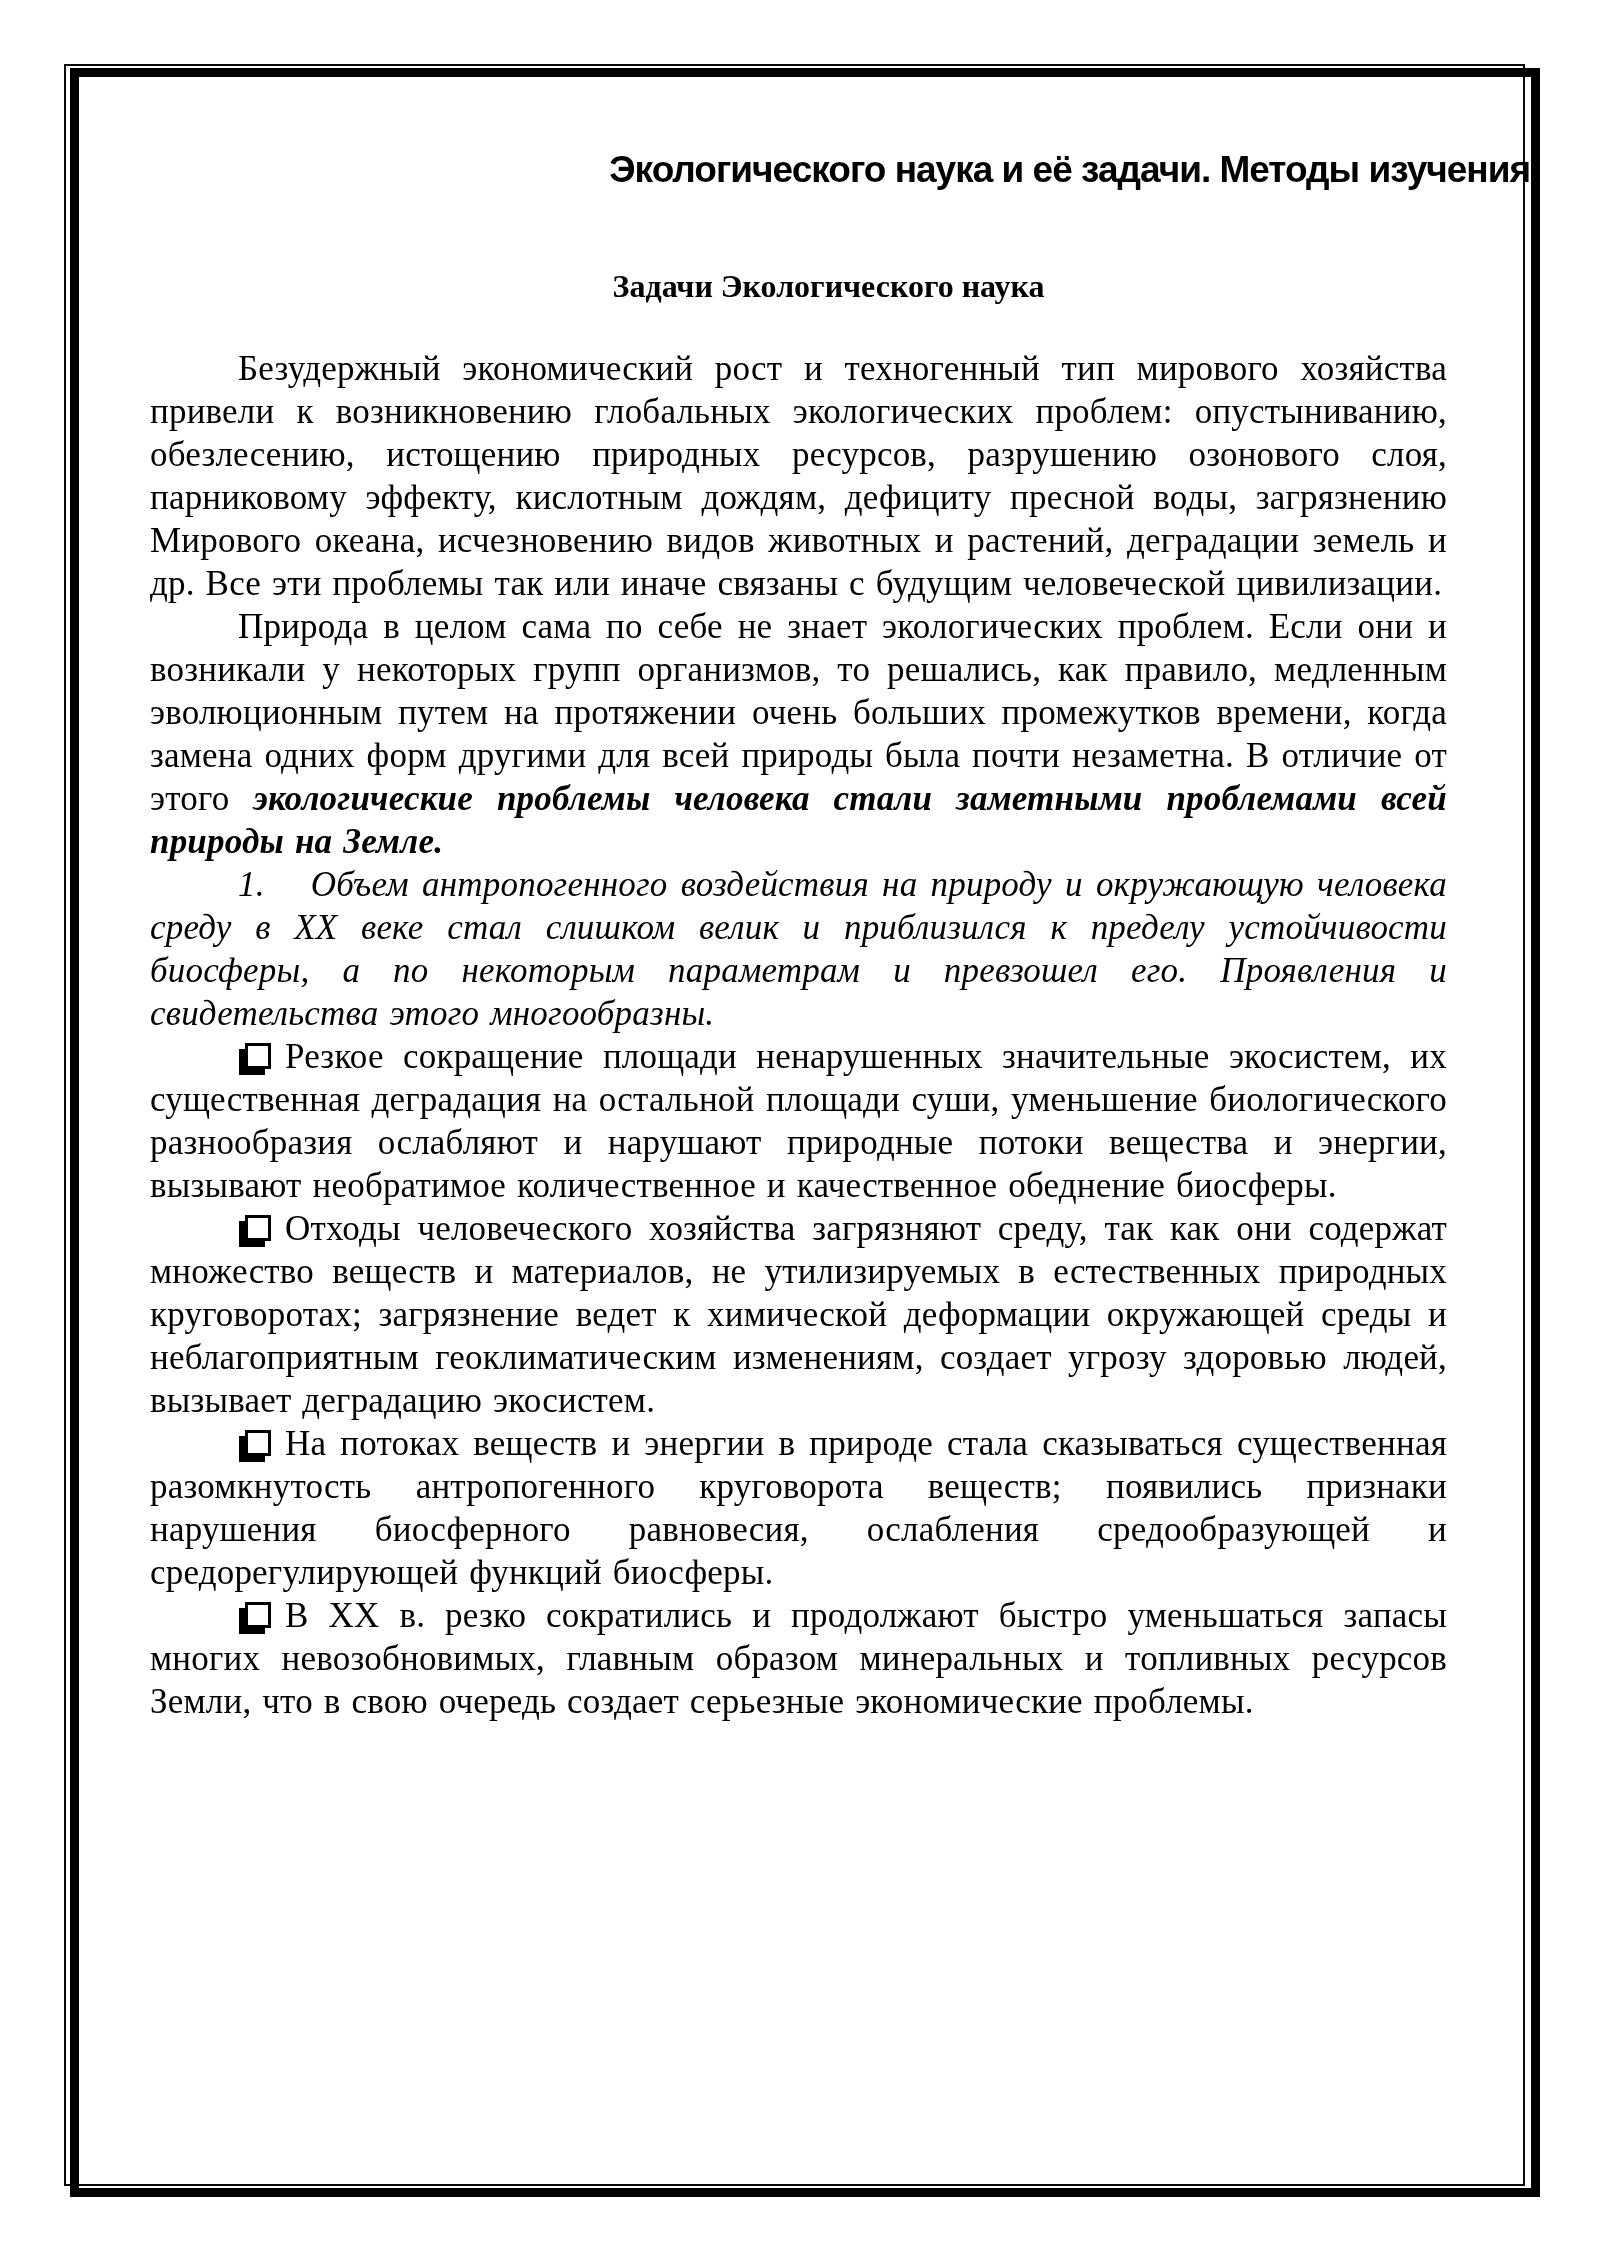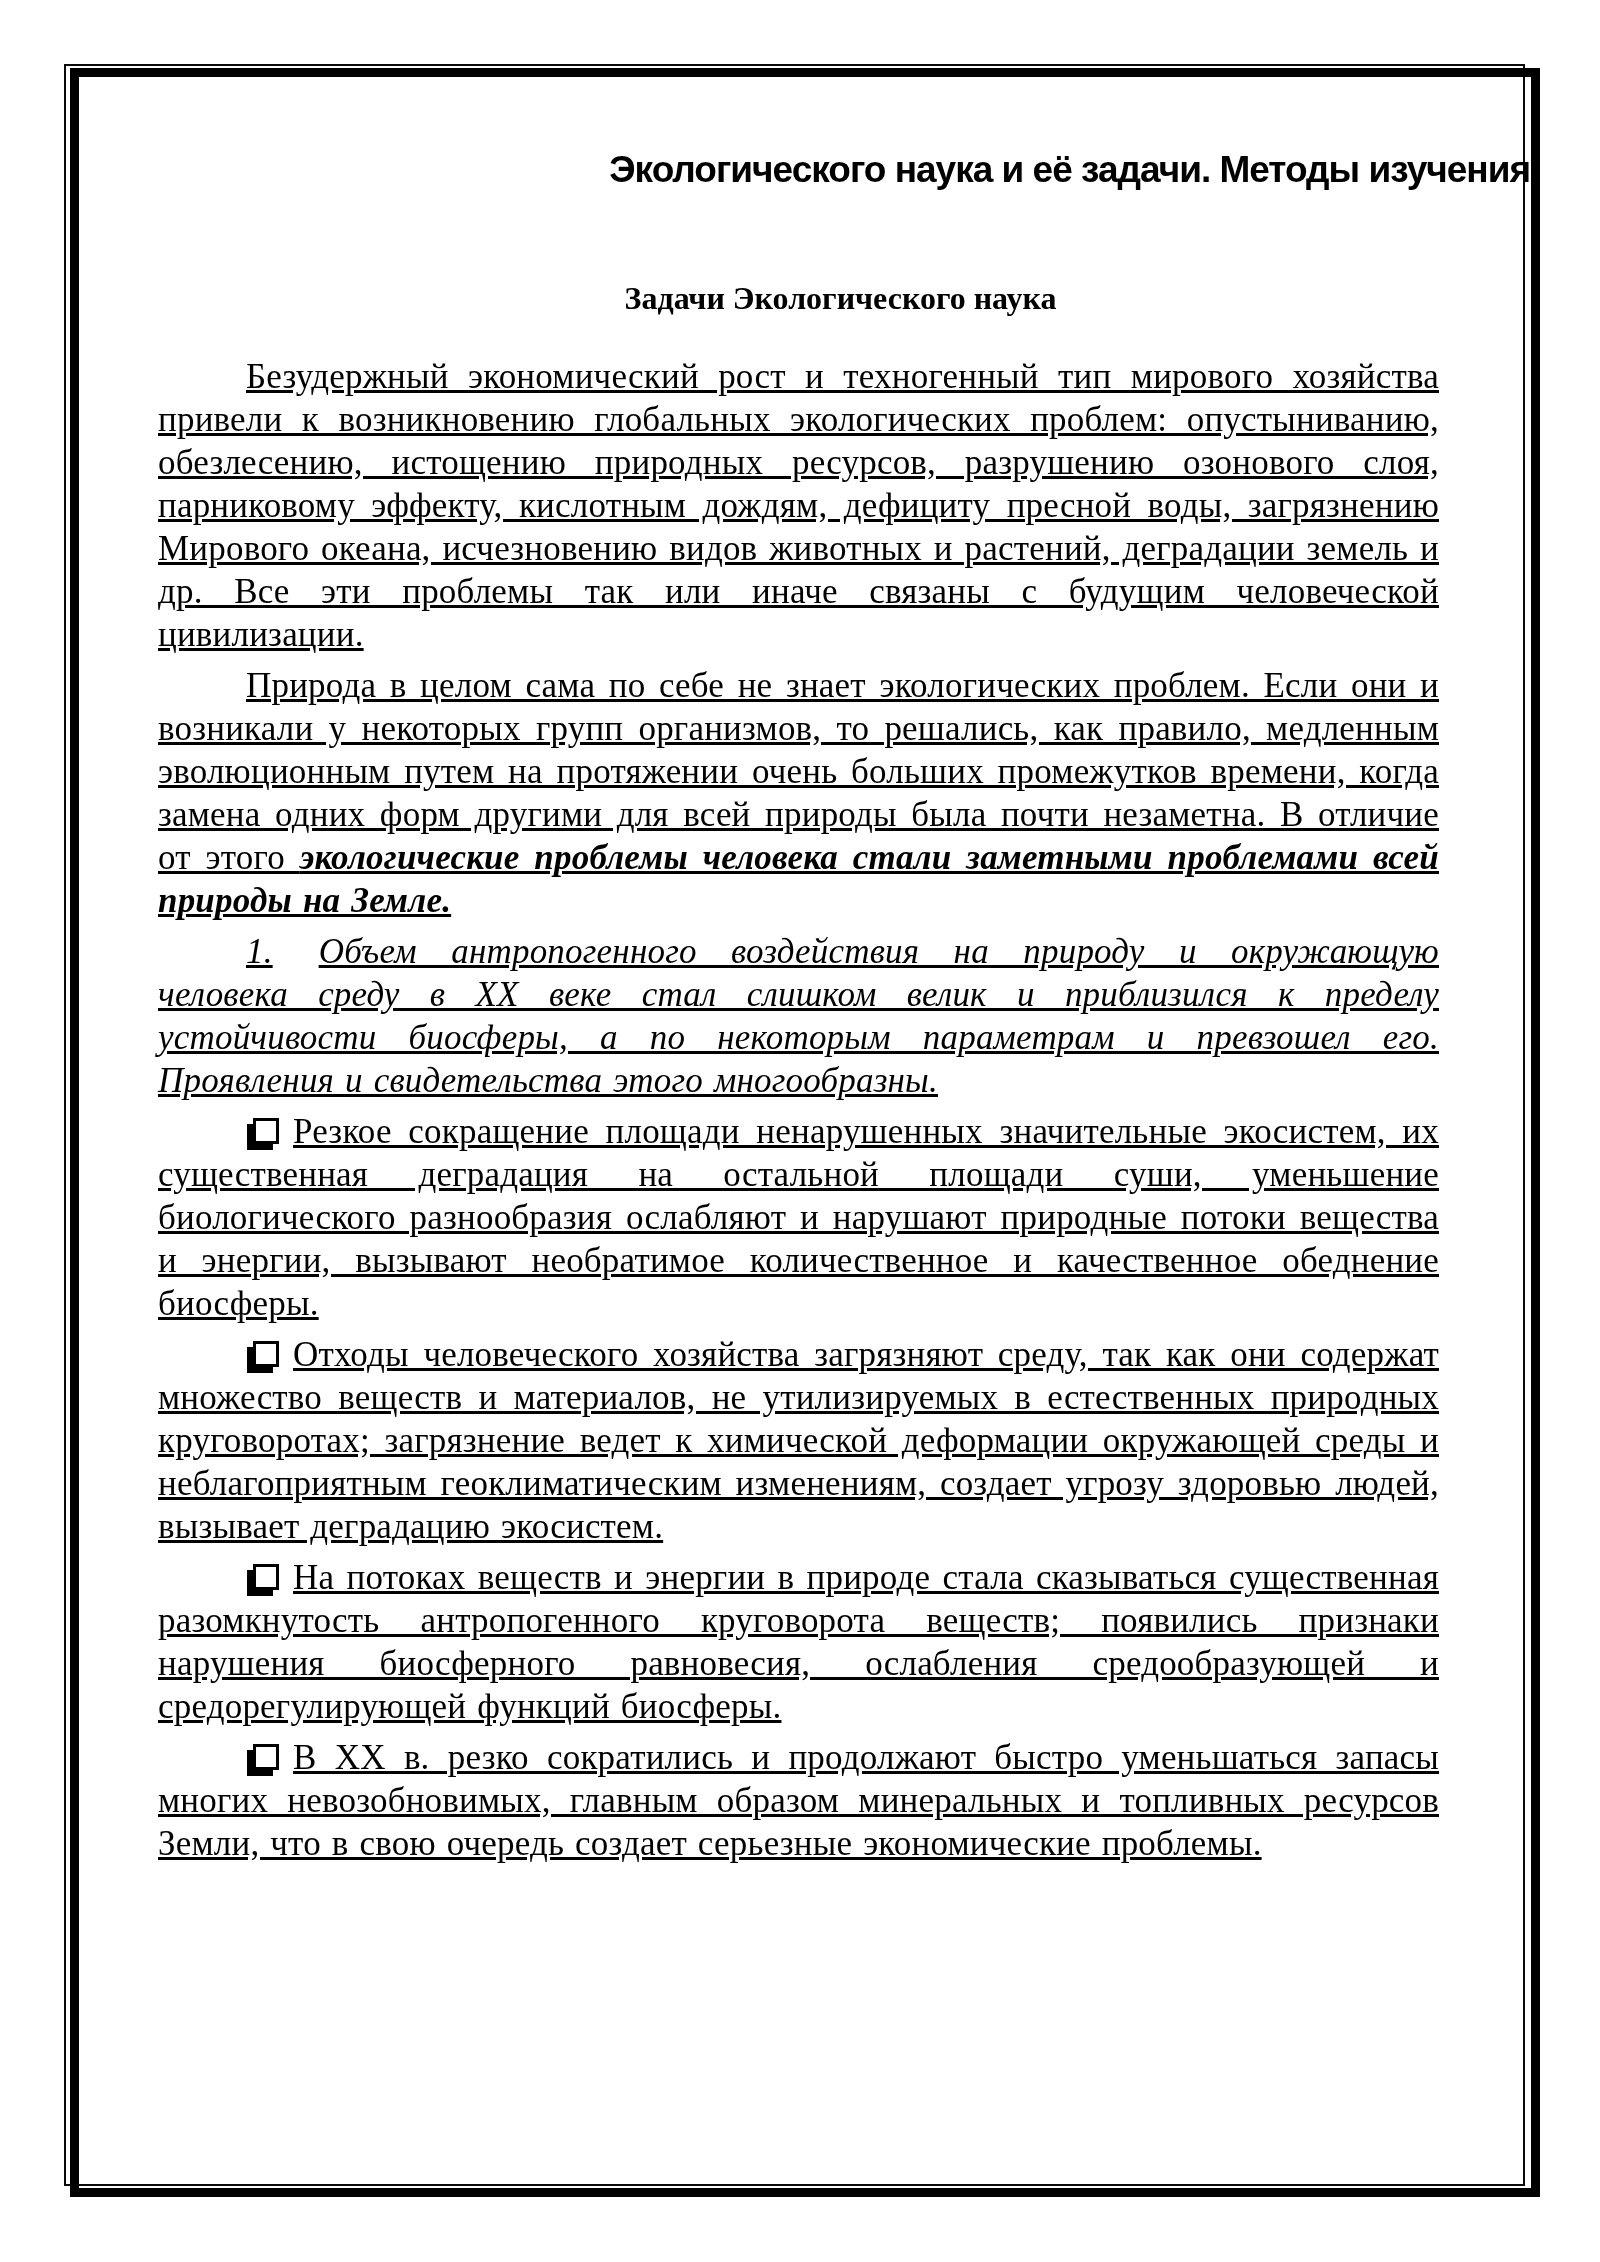--- a/index.html
+++ b/index.html
@@ -22,33 +22,33 @@
   .title{
     position:absolute;top:150px;left:70px;width:1460px;
     margin:0;
     text-align:right;
     font-family:"Liberation Sans",sans-serif;
     font-weight:bold;font-size:37px;line-height:40px;
     letter-spacing:-1px;
   }
   .subtitle{
     position:absolute;top:266px;left:150px;width:1297px;
-    margin:12px;
+    margin:0;
     text-align:center;text-indent:60px;
     font-family:"Liberation Serif",serif;
     font-weight:bold;font-size:32px;line-height:40px;
   }
   .body{
     position:absolute;top:347px;left:150px;width:1297px;
     font-family:"Liberation Serif",serif;
     font-size:35px;line-height:43px;
     letter-spacing:0.2px;word-spacing:2px;
     text-align:justify;
   }
-  .para{margin:8px;text-indent:88px;text-decoration:underline;}
+  .para{margin:0;text-indent:88px;}
   .em{font-weight:bold;font-style:italic;}
   .numbered{font-style:italic;}
   .num-gap{display:inline-block;width:46px;}
   .check{
     display:inline-block;
     width:20px;height:20px;
     border:3px solid #000;
     background:#fff;
     box-shadow:-6px 6px 0 0 #000;
     margin:0 14px 0 7px;

